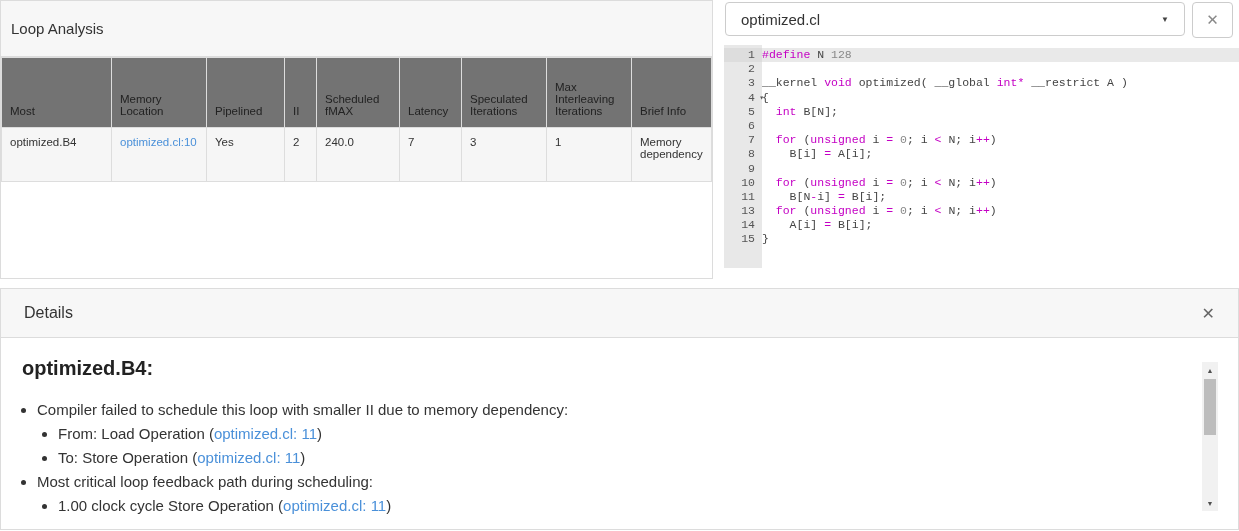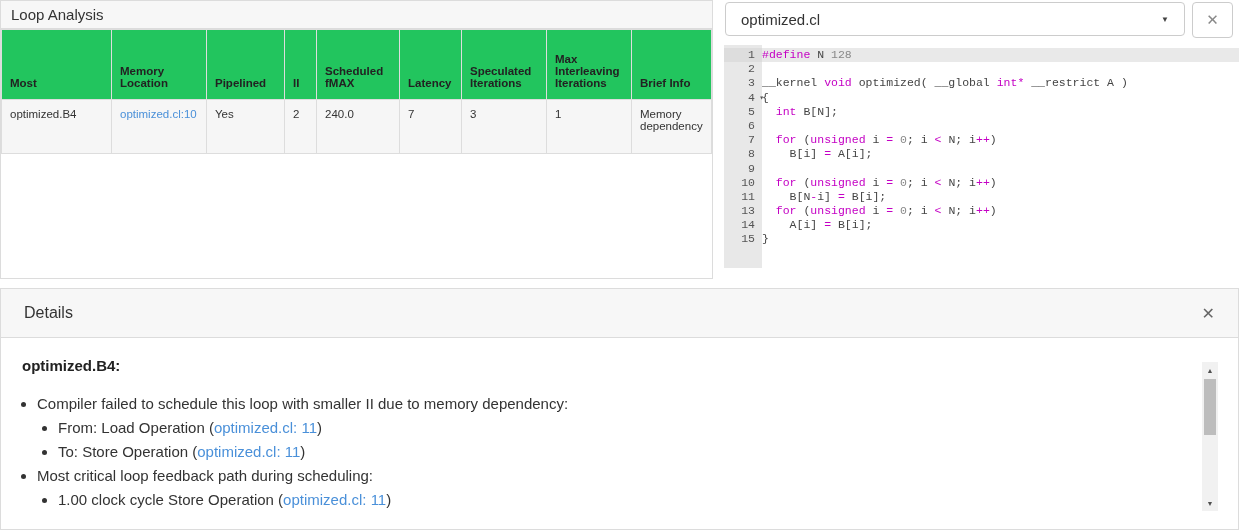--- a/index.html
+++ b/index.html
@@ -4,27 +4,27 @@
 <style>
   * { margin:0; padding:0; box-sizing:border-box; }
   html,body { width:1239px; height:531px; background:#fff; overflow:hidden;
               font-family:"Liberation Sans", sans-serif; color:#333; }
   .panel { position:absolute; background:#fff; border:1px solid #dcdcdc; }
   .panel-hdr { background:#f7f7f7; border-bottom:1px solid #dcdcdc;
                display:flex; align-items:center; justify-content:space-between; }
 
   
   #loop-panel { left:0; top:0; width:713px; height:279px; }
-  #loop-panel .panel-hdr { height:28px; padding:0 10px; font-size:15px; }
+  #loop-panel .panel-hdr { height:56px; padding:0 10px; font-size:15px; }
   #loop-table { width:100%; border-collapse:collapse; table-layout:fixed;
                 font-size:11.5px; }
   #loop-table th, #loop-table td { border:1px solid #dddddd; text-align:left; }
   #loop-table thead tr { height:70px; }
   #loop-table th { vertical-align:bottom; padding:6px 4px 10px 8px;
-                   font-weight:700; color:#222; background:#22c55e; }
+                   font-weight:400; color:#222; background:#737373; }
   #loop-table tbody tr { height:54px; }
   #loop-table td { vertical-align:top; padding:8px 4px 8px 8px; background:#f6f6f6; color:#333;margin-left:21px; }
   .lnk { color:#4a90d9; text-decoration:none; }
 
   
   #code-select { position:absolute; left:725px; top:2px; width:460px; height:34px;
                  border:1px solid #cccccc; border-radius:4px; background:#fff;
                  display:flex; align-items:center; font-size:15px; color:#333;
                  padding:0 15px; cursor:pointer; }
   #code-select .caret { margin-left:auto; font-size:8px; color:#444; }
@@ -46,21 +46,21 @@
   .tk-k { color:#c400c4;margin-top:34px; }
   .tk-n { color:#888; }
   .tk-p { color:#444; }
   .fold { position:absolute; right:-2px; top:1px; font-size:8px; color:#555; line-height:12px; }
 
   
   #details-panel { left:0; top:288px; width:1239px; height:242px; }
   #details-panel .panel-hdr { height:49px; padding:0 23px; font-size:16px; }
   #details-close { font-size:16px; color:#666; cursor:pointer; font-family:"DejaVu Sans",sans-serif; }
   .details-body { padding:19px 21px 0 21px; font-size:15px; color:#333; }
-  .details-body h3 { font-size:15px; font-weight:700; margin-bottom:18px; color:#222; }
+  .details-body h3 { font-size:20px; font-weight:700; margin-bottom:18px; color:#222; }
   .details-body ul { list-style:disc; padding-left:15px; }
   .details-body ul ul { padding-left:21px; }
   .details-body li { line-height:24px; }
 
   
   #scrollbar { position:absolute; left:914px; top:73px; width:16px; height:149px;
                background:#f1f1f1; }
   #details-panel #scrollbar { left:auto; right:20px; }
   .sb-btn { position:absolute; left:0; width:16px; height:14px; display:flex;
             align-items:center; justify-content:center; font-size:7px; color:#505050;

